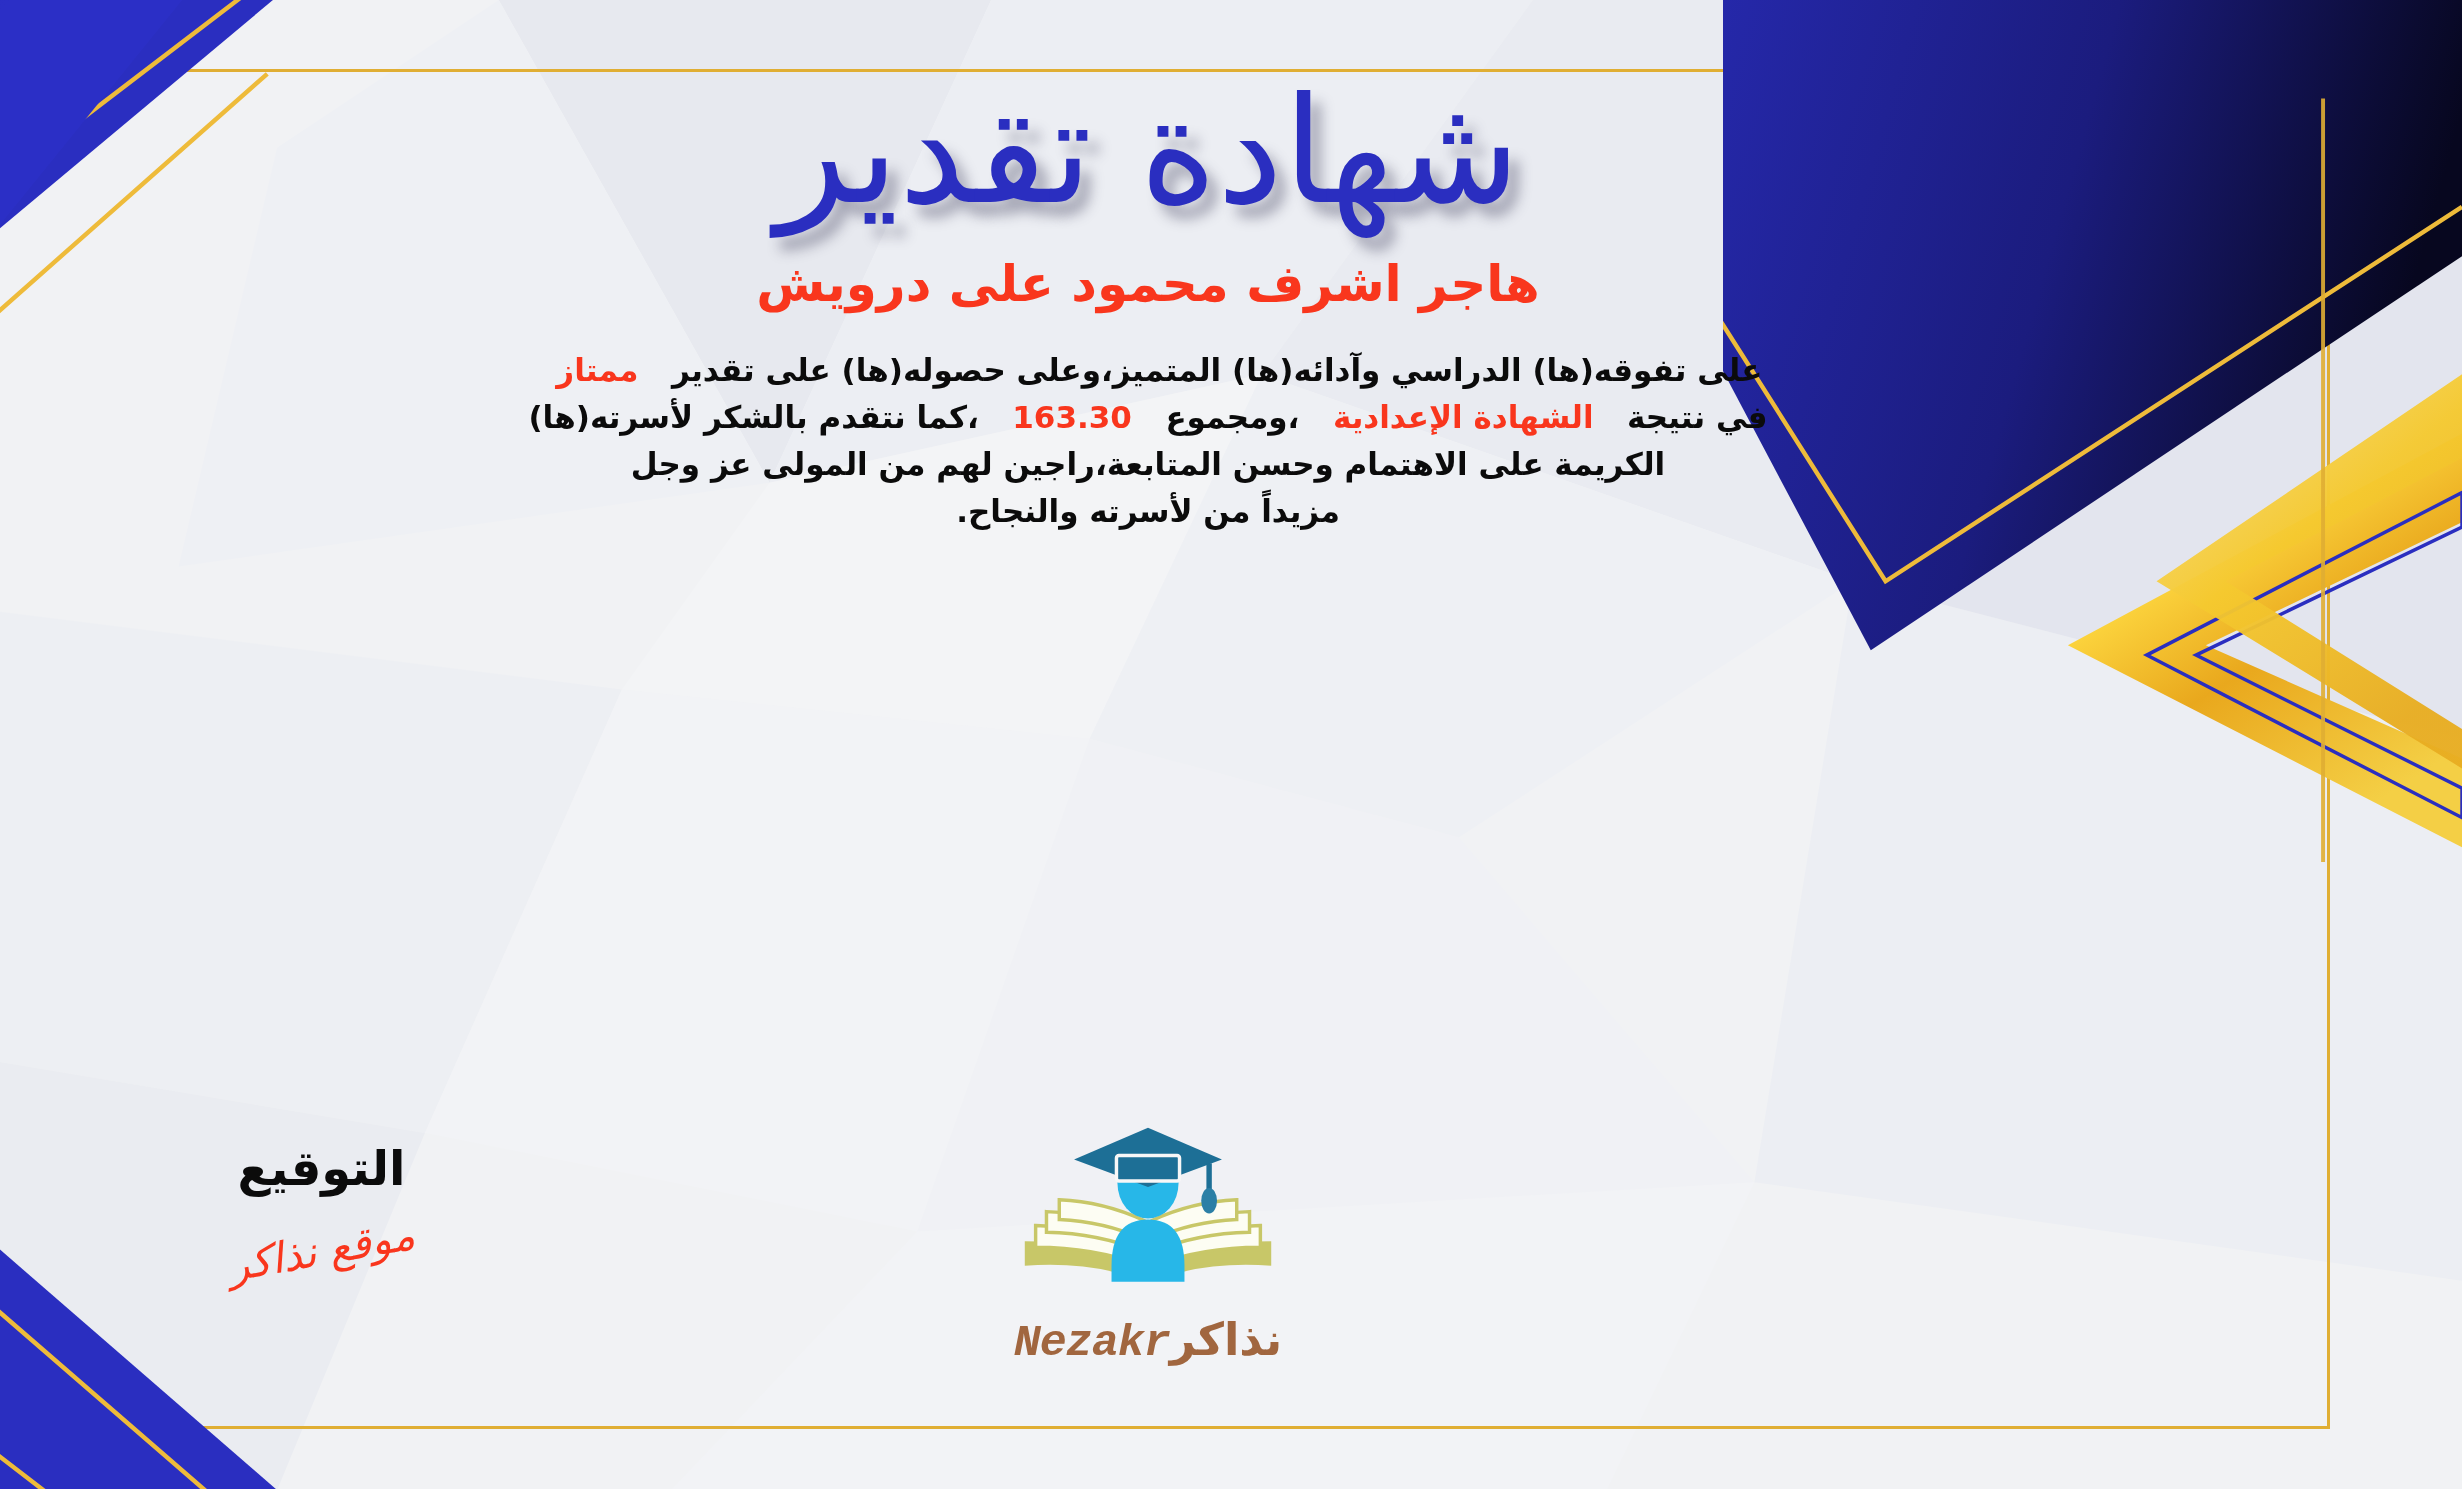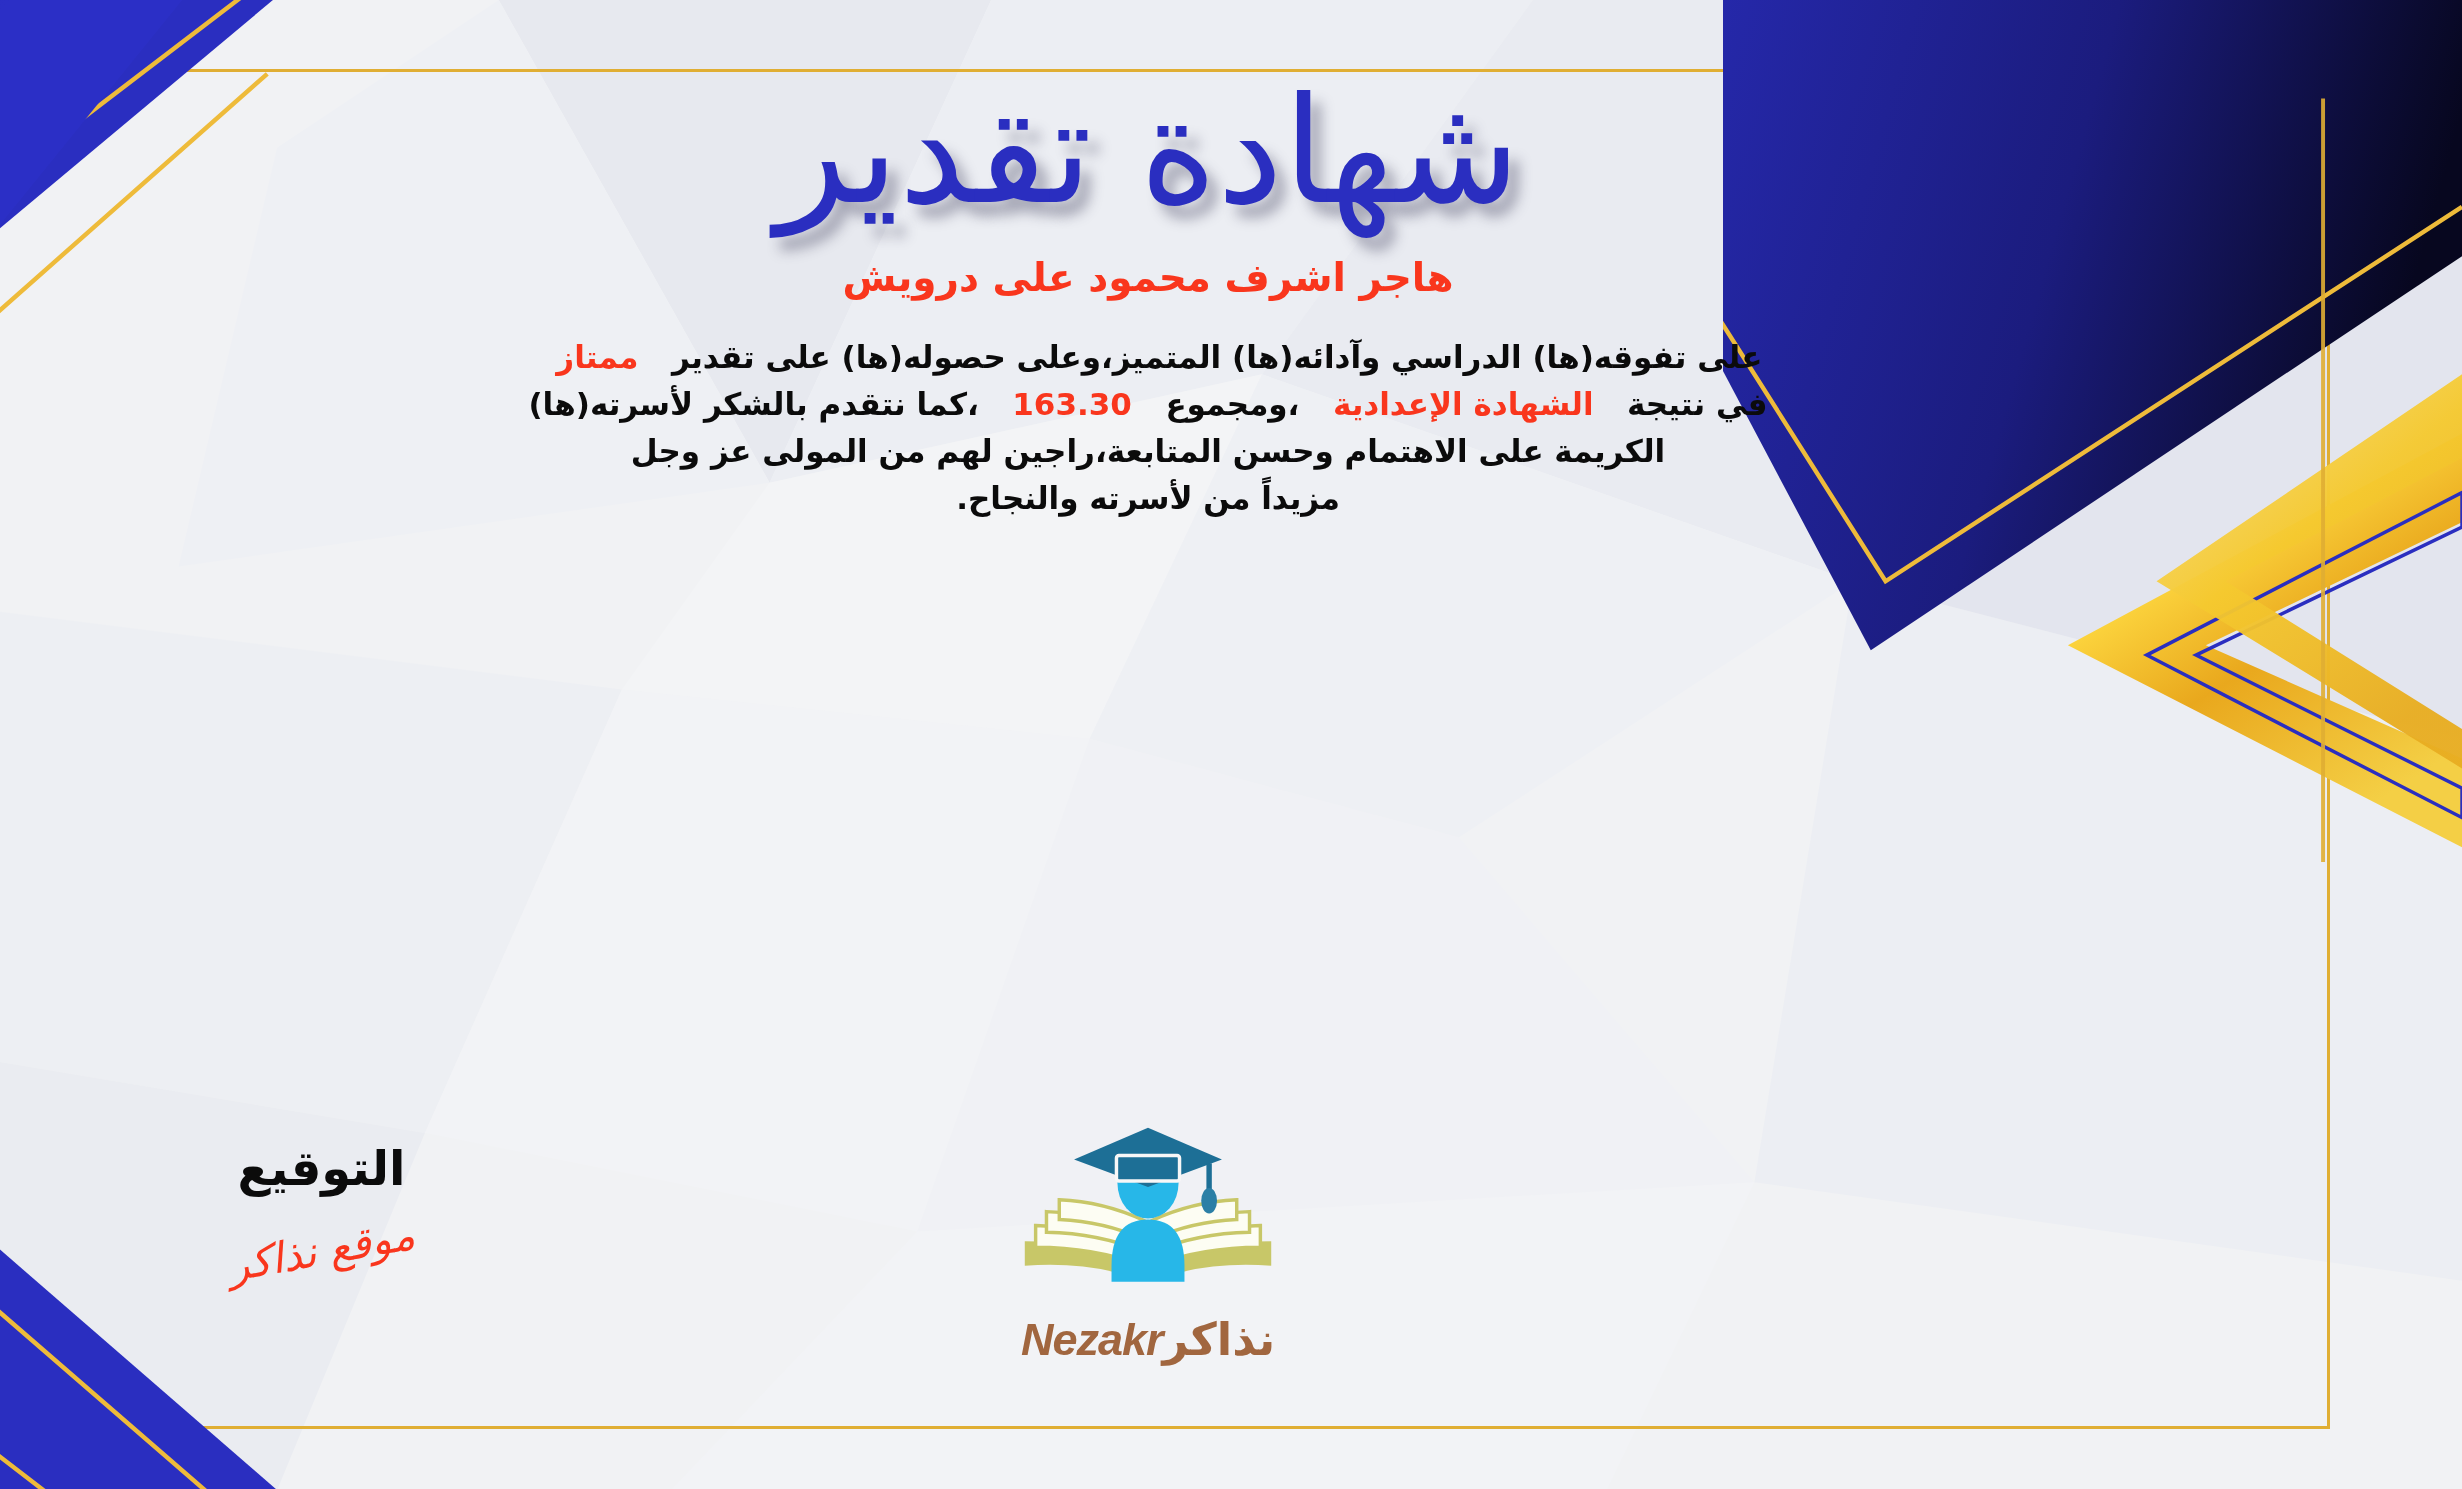--- a/index.html
+++ b/index.html
@@ -59,21 +59,21 @@
   .congrats-line{
     margin-top:69px;
     font-size:53px;
     font-weight:700;
     color:#0b0b0b;
     direction:rtl;
   }
 
   .student-name{
     margin-top:25.6px;
-    font-size:39px;
+    font-size:50px;
     font-weight:700;
     color:#f9361d;
     direction:rtl;
   }
 
   .body-block{
     margin-top:34px;
     width:2246px;
     text-align:center;
     direction:rtl;
@@ -130,21 +130,21 @@
   .logo-mark{width:276px;height:207px;margin:0 auto;display:block;}
   .logo-text{
     margin-top:-11.8px;
     font-size:45px;
     font-weight:700;
     color:#a1663f;
     direction:rtl;
     letter-spacing:-1px;
     font-family:"DejaVu Sans", sans-serif;
   }
-  .logo-text .latin{font-family:Liberation Sans, sans-serif;font-style:italic;}
+  .logo-text .latin{font-family:Liberation Mono, monospace;font-style:italic;}
 </style>
 </head>
 <body>
 
 <div id="certificate">
 
   <div class="bg-poly">
     <svg viewBox="0 0 5337 3025" preserveAspectRatio="none">
       <rect width="5337" height="3025" fill="#f1f2f4"></rect>
       <polygon points="1350,0 2350,0 1900,980" fill="#e7e9ef"></polygon>

